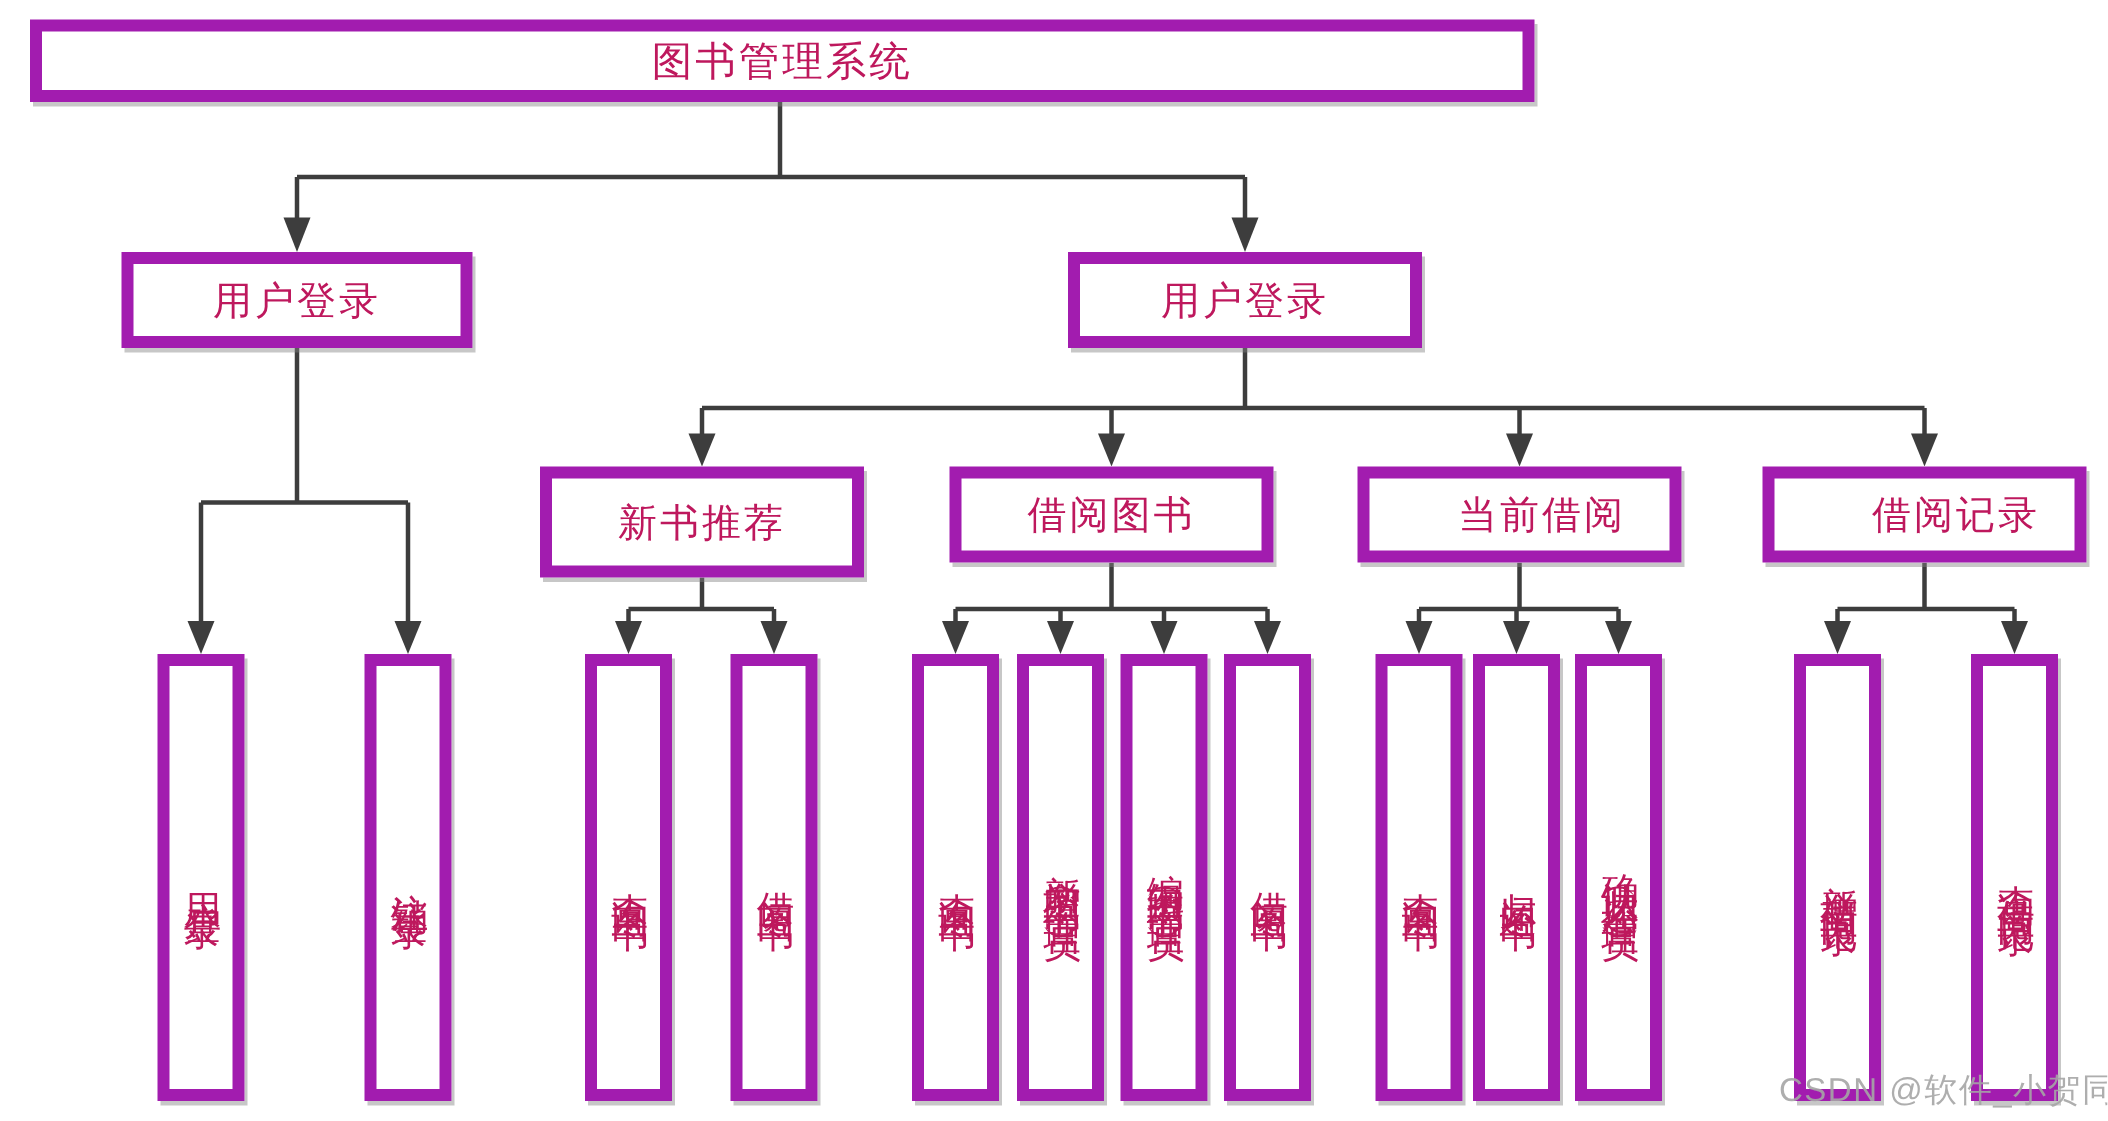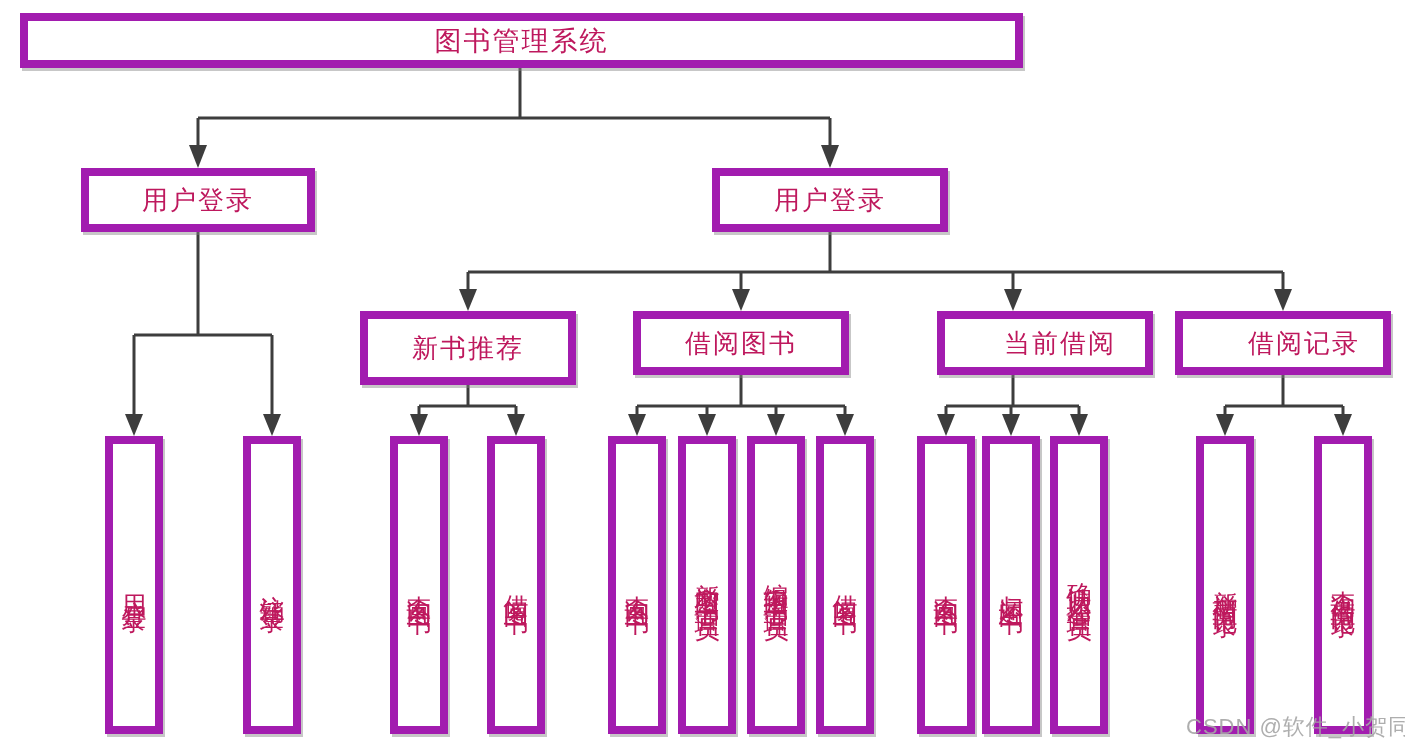--- a/index.html
+++ b/index.html
@@ -126,21 +126,21 @@
   <div class="node" style="left:712px;top:168px;width:236px;height:64px;">
     <span class="h-label">用户登录</span>
   </div>
 
   <div class="node" style="left:360px;top:311px;width:216px;height:74px;">
     <span class="h-label">新书推荐</span>
   </div>
   <div class="node" style="left:633px;top:311px;width:216px;height:64px;">
     <span class="h-label">借阅图书</span>
   </div>
-  <div class="node" style="left:937px;top:311px;width:216px;height:64px;padding-left:30px;">
+  <div class="node" style="left:905px;top:311px;width:216px;height:64px;padding-left:30px;">
     <span class="h-label">当前借阅</span>
   </div>
   <div class="node" style="left:1175px;top:311px;width:216px;height:64px;padding-left:42px;">
     <span class="h-label">借阅记录</span>
   </div>
 
   <div class="node v-node" style="left:105px;top:436px;width:58px;height:298px;">用户登录</div>
   <div class="node v-node" style="left:243px;top:436px;width:58px;height:298px;">注销登录</div>
 
   <div class="node v-node" style="left:390px;top:436px;width:58px;height:298px;">查询图书</div>

